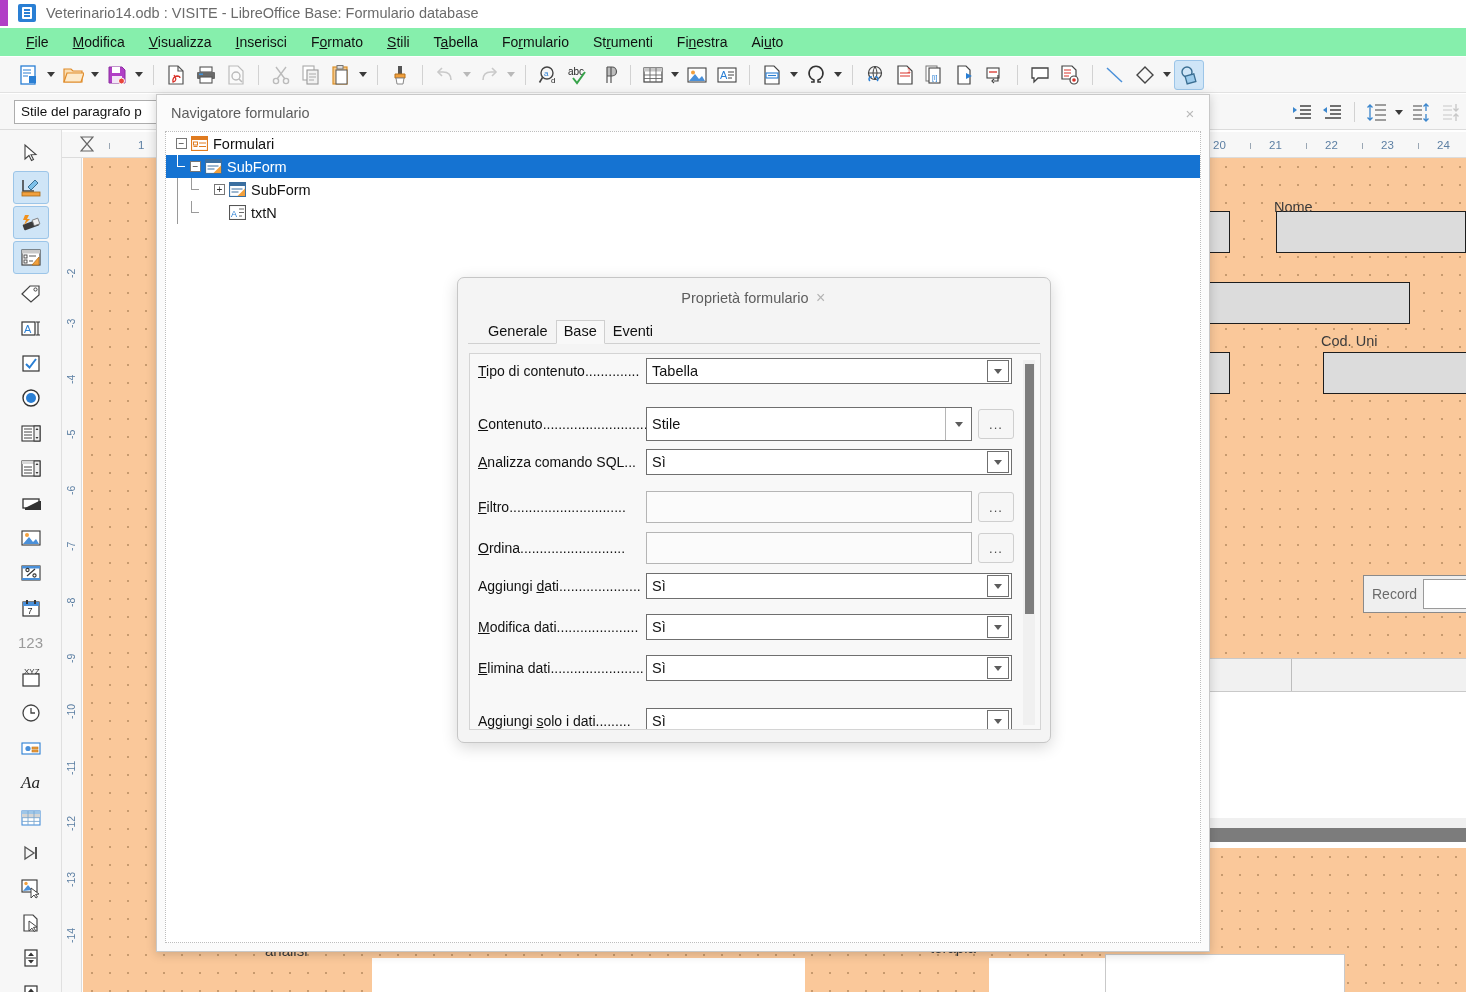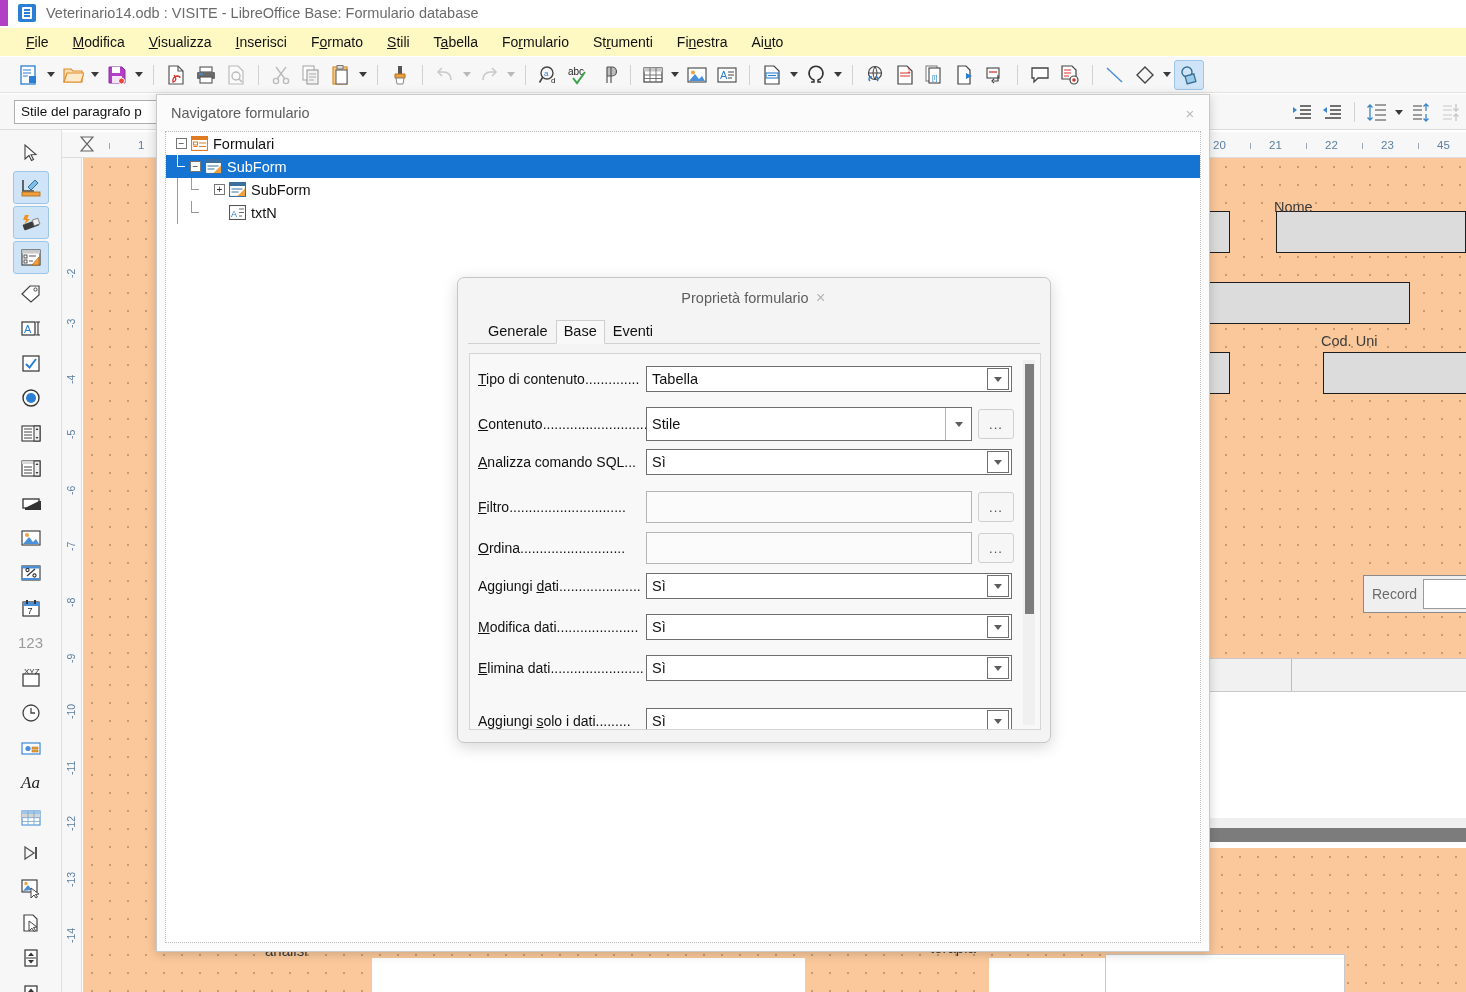--- a/index.html
+++ b/index.html
@@ -31,21 +31,21 @@
   }
   .tb-icon::after{
     content:""; position:absolute; left:6px; top:5px; width:6px; height:1.5px;
     background:#2a7fd4; box-shadow:0 3px 0 #2a7fd4, 0 6px 0 #2a7fd4;
   }
   .tb-title{ margin-left:10px; color:#6b6b6b; font-size:14.5px; }
 
   
   .menubar{
     position:absolute; left:0; top:28px; width:1466px; height:28px;
-    background:#fef9c3; display:flex; align-items:center; padding-left:14px;
+    background:#86efac; display:flex; align-items:center; padding-left:14px;
   }
   .menuitem{ padding:2px 12px; font-size:14px; color:#111; cursor:default; }
   .menuitem u{ text-decoration:underline; }
 
   
   .toolbar{
     position:absolute; left:0; top:57px; width:1466px; height:36px;
     background:#f7f7f7; border-bottom:1px solid #e2e2e2;
     display:flex; align-items:center; padding-left:14px; gap:0px;
   }
@@ -284,21 +284,21 @@
   <span class="tick" style="left:76px;">1</span>
   <span class="minor" style="left:47px;"></span>
   <span class="tick" style="left:1151px;">20</span>
   <span class="minor" style="left:1188px;"></span>
   <span class="tick" style="left:1207px;">21</span>
   <span class="minor" style="left:1244px;"></span>
   <span class="tick" style="left:1263px;">22</span>
   <span class="minor" style="left:1300px;"></span>
   <span class="tick" style="left:1319px;">23</span>
   <span class="minor" style="left:1356px;"></span>
-  <span class="tick" style="left:1375px;">45</span>
+  <span class="tick" style="left:1375px;">24</span>
   <span style="position:absolute;left:18px;top:4px;width:14px;height:16px;">
     <svg width="14" height="16" viewBox="0 0 14 16">
         <path d="M1 1 L13 1 L7 8 L13 15 L1 15 L7 8 Z" fill="none" stroke="#666" stroke-width="1.2"></path>
       </svg>
   </span>
 </div>
 
 <div class="leftbar">
   <div class="lbtn">
     <svg width="20" height="20" viewBox="0 0 20 20">
@@ -858,21 +858,21 @@
   </div>
 
   <div class="tabs">
     <div class="tab">Generale</div>
     <div class="tab active">Base</div>
     <div class="tab">Eventi</div>
   </div>
 
   <div class="proppane">
 
-    <div class="prow" style="top:12px; width:550px;">
+    <div class="prow" style="top:4px; width:550px;">
       <span class="plabel"><u>T</u>ipo di contenuto<span>..............</span></span>
       <span class="pfield" style="width:366px;">
         <span>Tabella</span>
         <span class="pdrop boxed">
             <i class="chev"></i>
           </span>
       </span>
     </div>
 
     <div class="prow" style="top:53px; height:34px; width:550px;">

